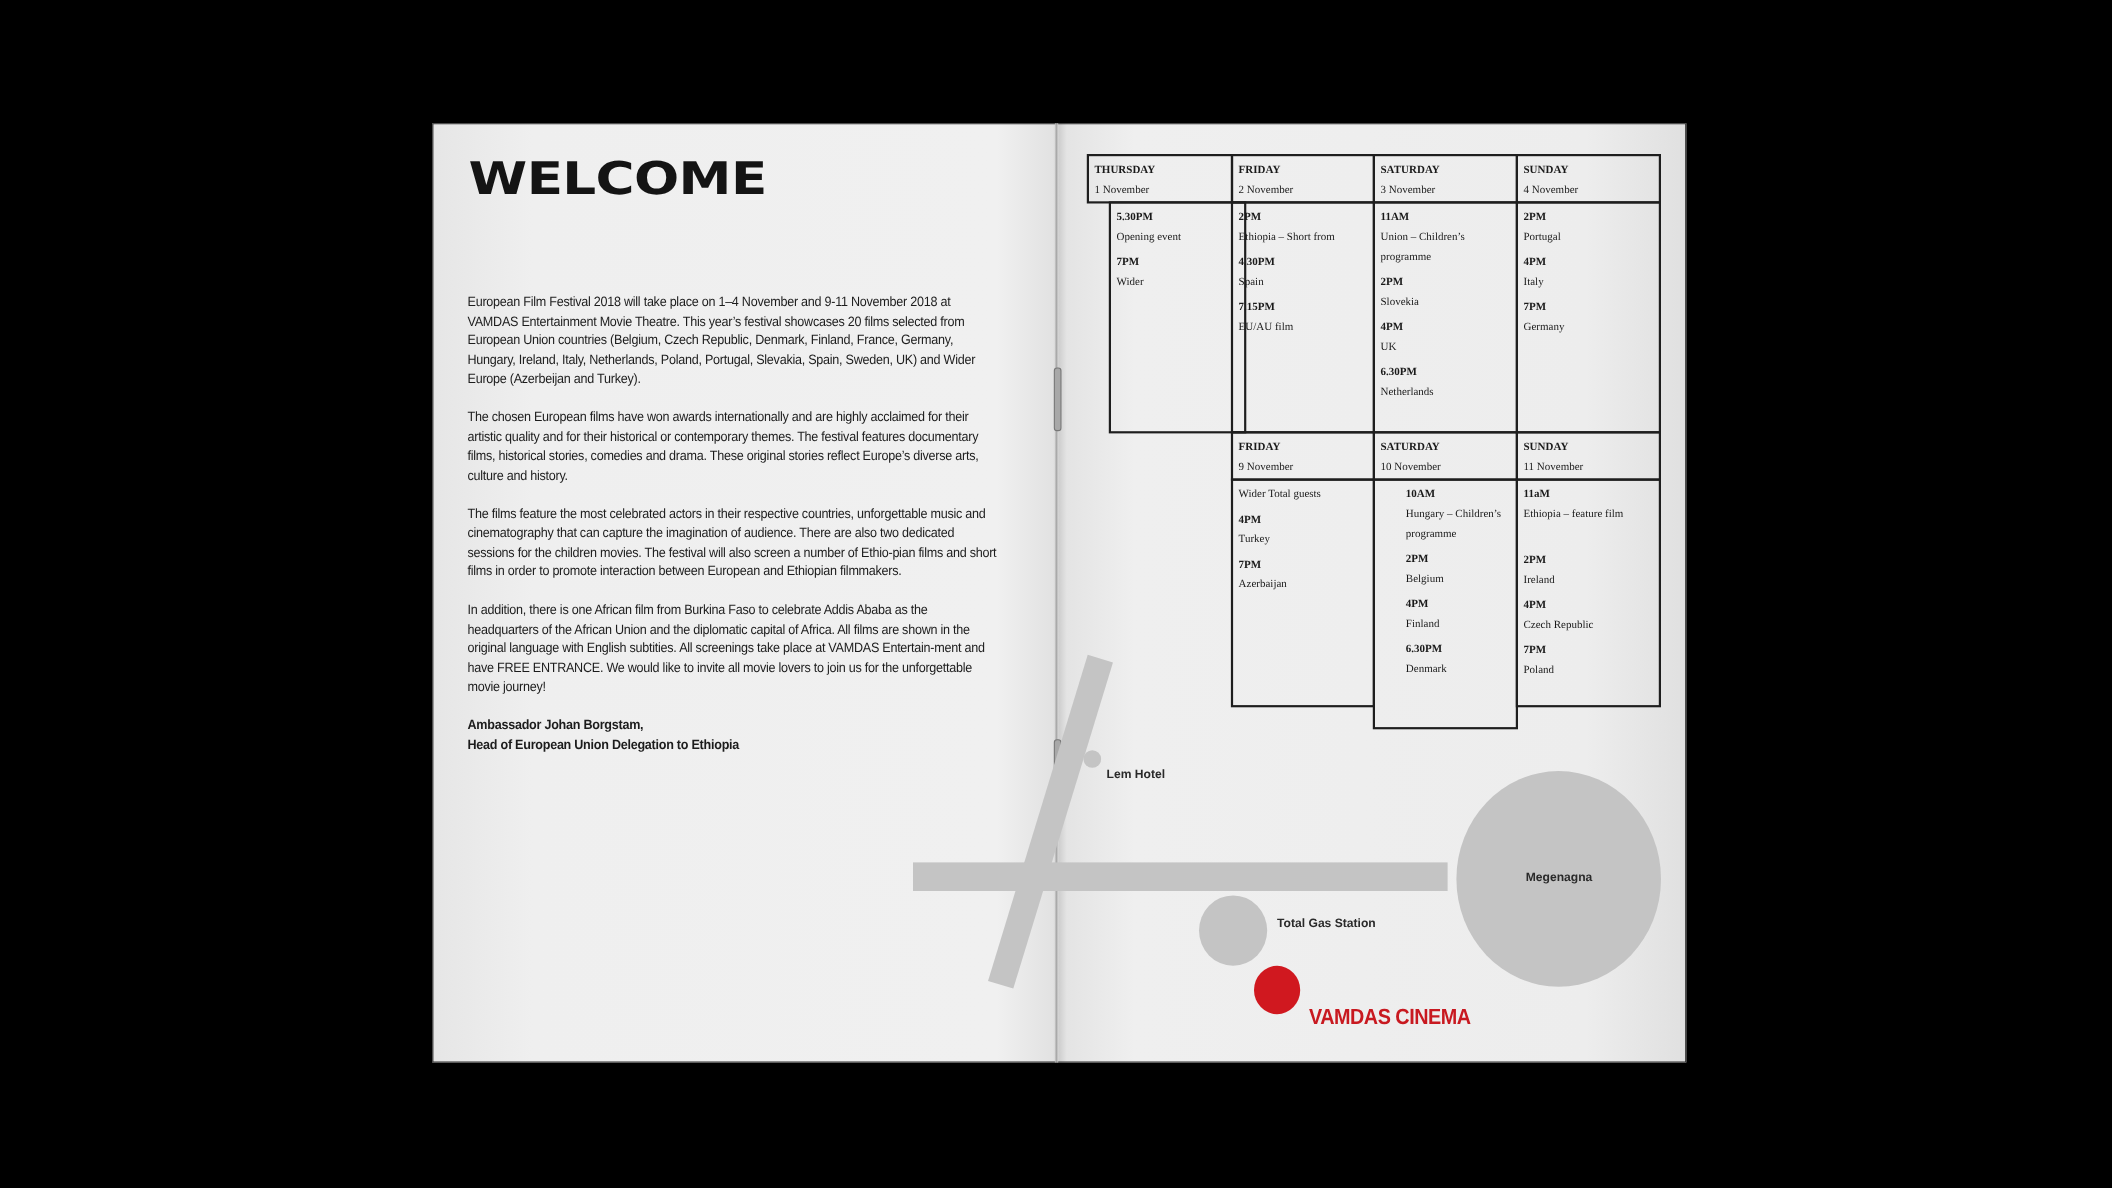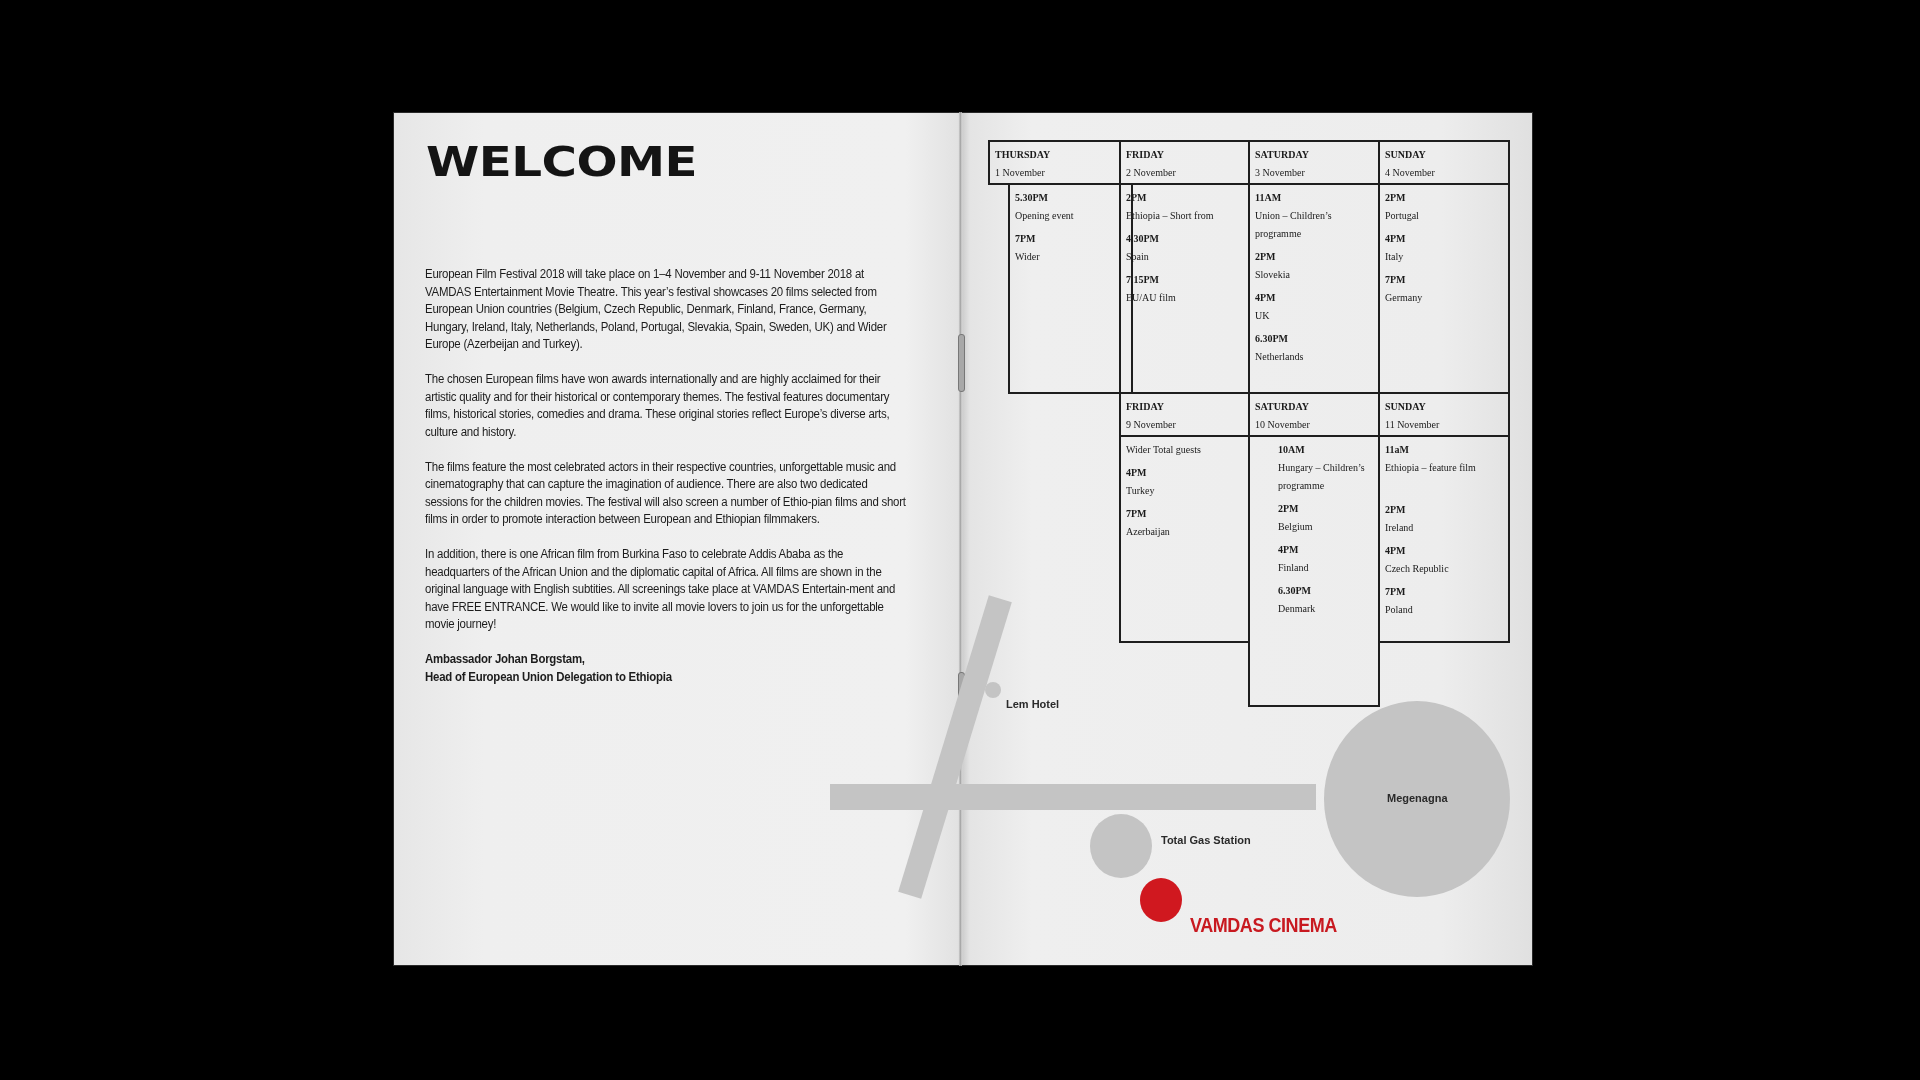--- a/index.html
+++ b/index.html
@@ -159,21 +159,21 @@
         </div>
       <div class="ev">
           <span class="t">4PM</span>
           <span class="n">Turkey</span>
         </div>
       <div class="ev">
           <span class="t">7PM</span>
           <span class="n">Azerbaijan</span>
         </div>
     </div>
-    <div class="cell" style="left:260px; top:295px; width:132px; height:272px;padding-left:28px;">
+    <div class="cell" style="left:260px; top:295px; width:132px; height:228px;padding-left:28px;">
       <div class="ev">
           <span class="t">10AM</span>
           <span class="n">Hungary – Children’s programme</span>
         </div>
       <div class="ev">
           <span class="t">2PM</span>
           <span class="n">Belgium</span>
         </div>
       <div class="ev">
           <span class="t">4PM</span>

